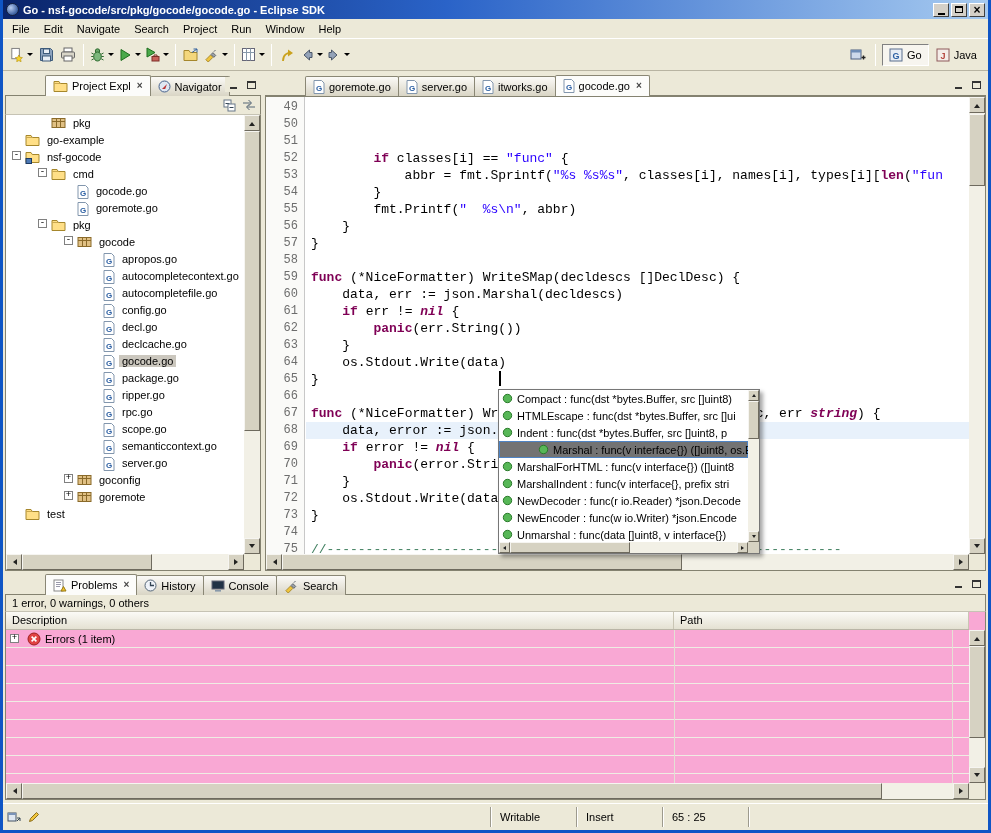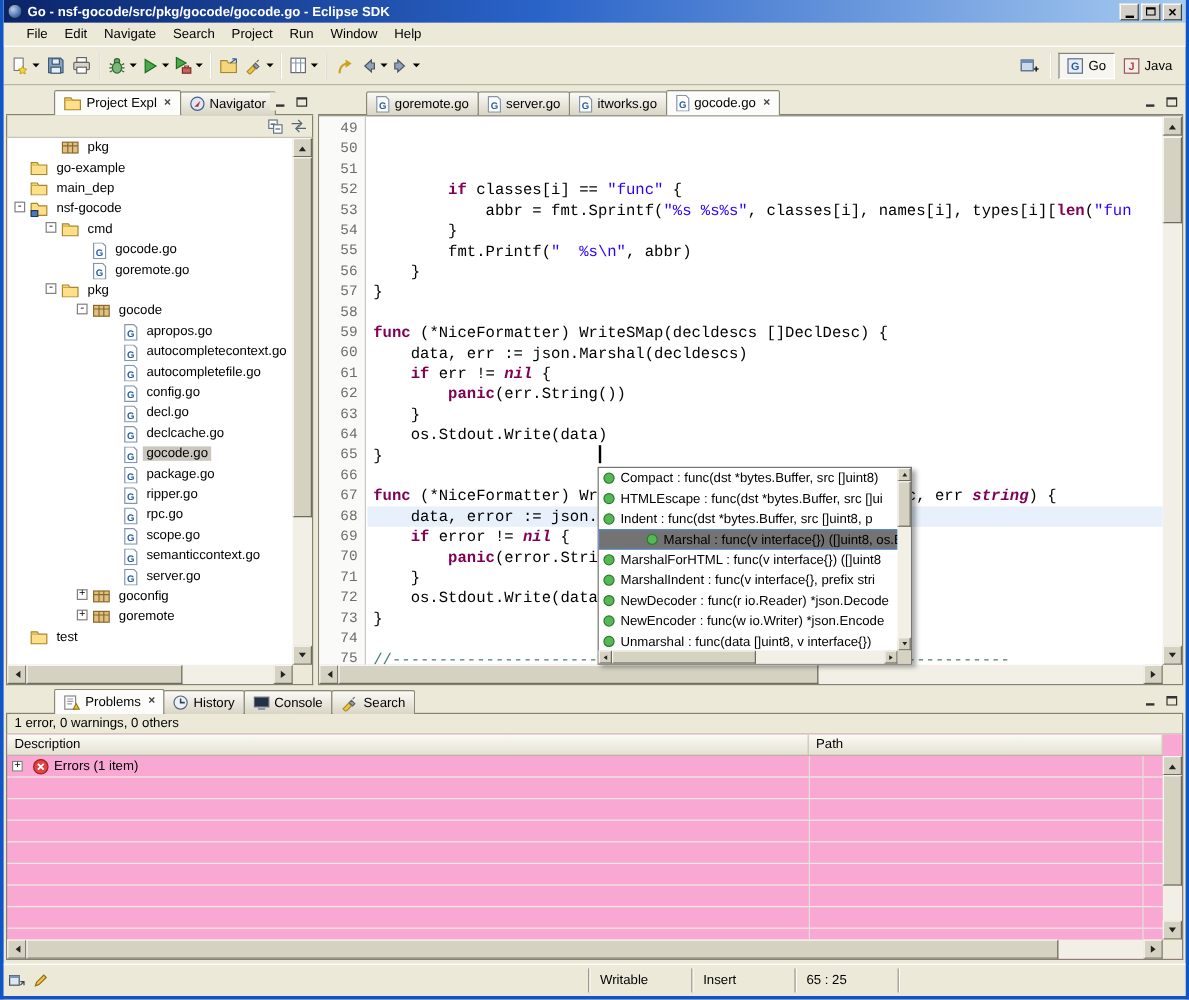--- a/index.html
+++ b/index.html
@@ -13,21 +13,21 @@
   .win-icon{width:13px;height:13px;border-radius:50%;
     background:radial-gradient(circle at 35% 35%,#b8cdf0,#3a5fa0 70%,#1b2f57);border:1px solid #16223f;margin-right:4px;flex:none;}
   .title-text{flex:1;white-space:nowrap;overflow:hidden;font-size:11px;}
   .win-controls{display:flex;gap:2px;}
   .win-btn{width:16px;height:14px;background:#d4d0c8;border:1px solid;border-color:#fff #404040 #404040 #fff;
     display:flex;align-items:center;justify-content:center;color:#000;}
   .glyph-min{width:7px;height:2px;background:#000;margin-top:8px;}
   .glyph-max{width:8px;height:7px;border:1px solid #000;border-top-width:2px;}
   .glyph-close{font-weight:bold;font-size:12px;line-height:10px;font-family:"Liberation Sans",sans-serif;}
   
-  .menubar{height:19px;display:flex;align-items:center;padding-left:12px;background:#ece9d8;}
+  .menubar{height:19px;display:flex;align-items:center;padding-left:2px;background:#ece9d8;}
   .menu-item{padding:2px 7px;}
   
   .toolbar{height:33px;display:flex;align-items:center;justify-content:space-between;
     border-top:1px solid #fff;border-bottom:1px solid #b8b4a2;padding:2px 4px;}
   .tb-left{display:flex;align-items:center;height:100%;}
   .tb-btn{height:24px;min-width:22px;display:flex;align-items:center;justify-content:center;padding:0 2px;}
   .tb-caret{width:0;height:0;border-left:3px solid transparent;border-right:3px solid transparent;border-top:3px solid #000;margin-left:3px;}
   .tb-sep{width:1px;height:22px;background:#9d9a8d;border-right:1px solid #fff;margin:0 4px;}
   .tb-right{display:flex;align-items:center;gap:2px;}
   .persp-btn{display:inline-flex;align-items:center;gap:4px;height:22px;padding:0 6px;border:1px solid transparent;}
@@ -356,30 +356,20 @@
             </div>
             <div class="tree-row" style="padding-left: 6px;">
               <span class="twisty-spacer"></span>
               <span class="ic tree-ic">
                 <svg width="15" height="12" viewBox="0 0 15 12">
                   <path d="M1 1.5h5l1.3 2H14v8H1z" fill="#ffdf87" stroke="#a6872c"></path>
                   <path d="M1 3.5h6.3" stroke="#caa84f"></path>
                 </svg>
               </span>
               <span class="tree-label">go-example</span>
-            </div>
-            <div class="tree-row" style="padding-left: 6px;">
-              <span class="twisty-spacer"></span>
-              <span class="ic tree-ic">
-                <svg width="15" height="12" viewBox="0 0 15 12">
-                  <path d="M1 1.5h5l1.3 2H14v8H1z" fill="#ffdf87" stroke="#a6872c"></path>
-                  <path d="M1 3.5h6.3" stroke="#caa84f"></path>
-                </svg>
-              </span>
-              <span class="tree-label">main_dep</span>
             </div>
             <div class="tree-row" style="padding-left: 6px;">
               <span class="twisty">-</span>
               <span class="ic tree-ic">
                 <svg width="15" height="13" viewBox="0 0 15 13">
                   <path d="M1 1.5h5l1.3 2H14v8H1z" fill="#ffdf87" stroke="#a6872c"></path>
                   <rect x="1" y="7.5" width="5.5" height="5" fill="#4d79b5" stroke="#1d3a62"></rect>
                 </svg>
               </span>
               <span class="tree-label">nsf-gocode</span>

